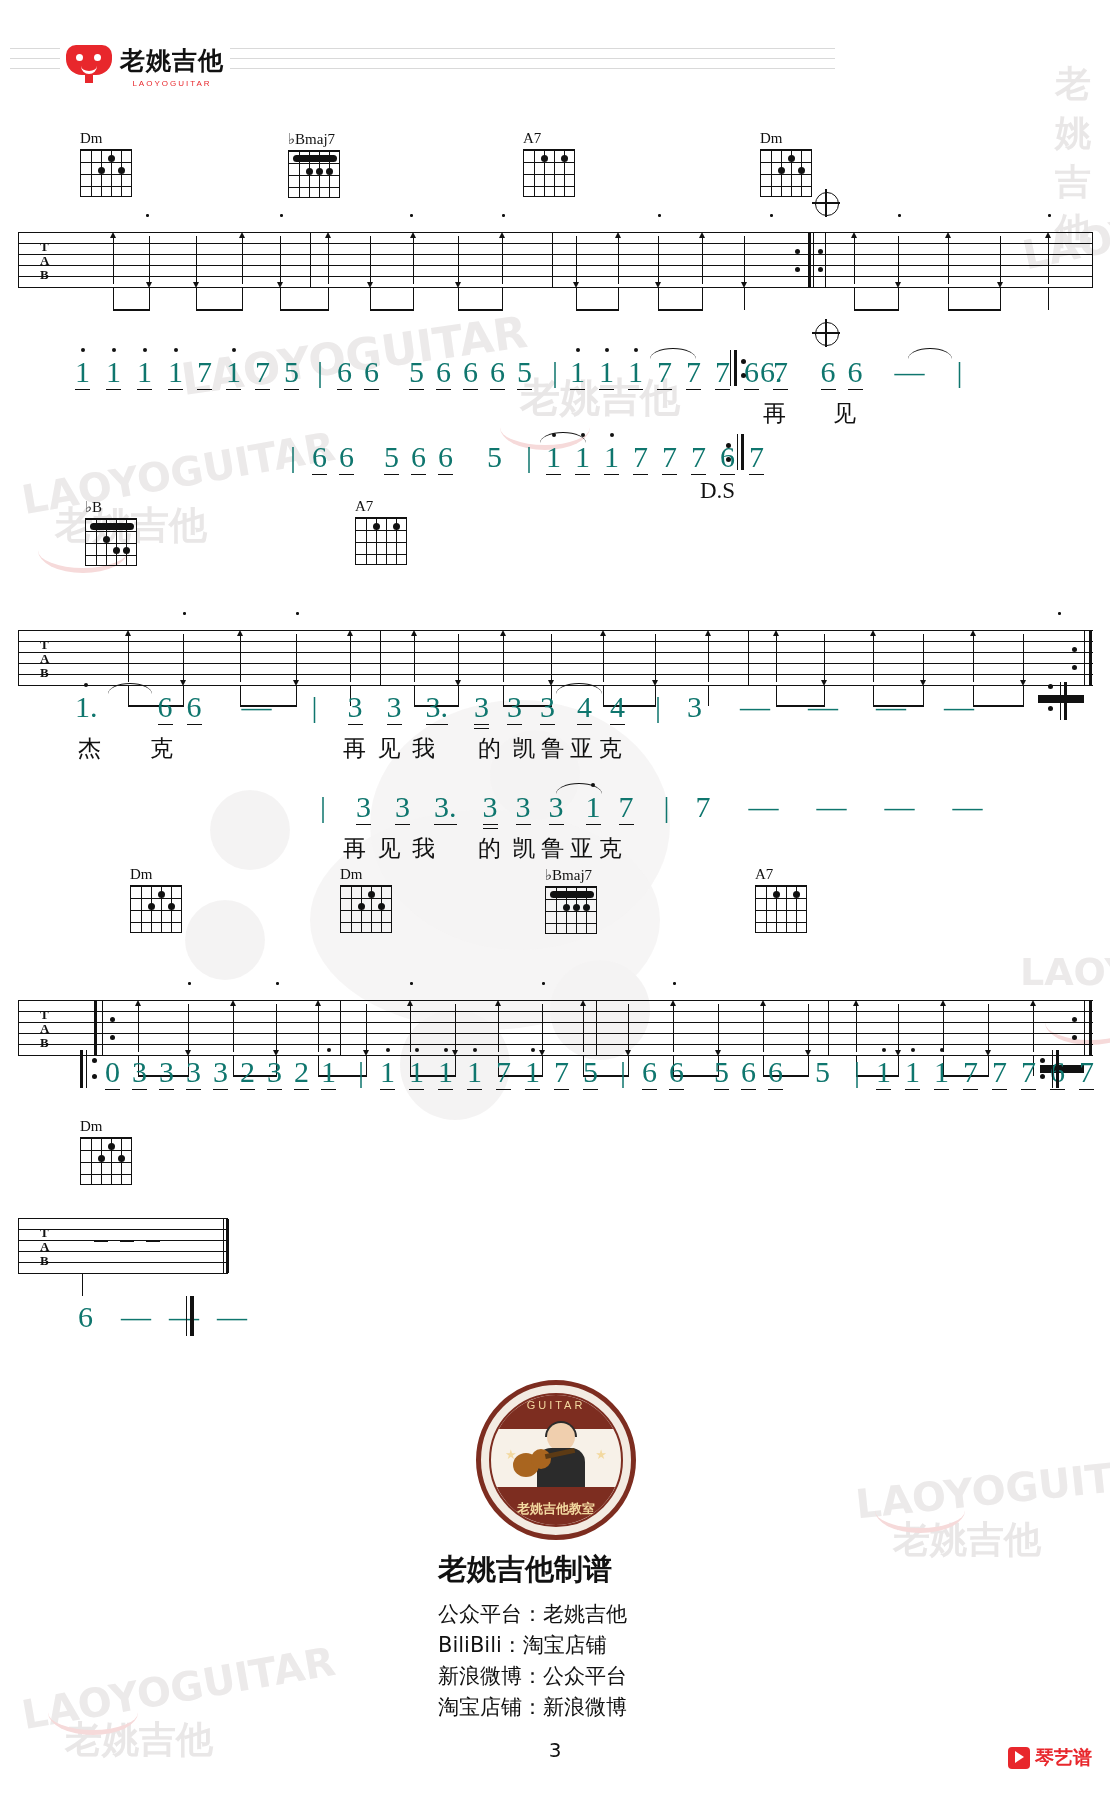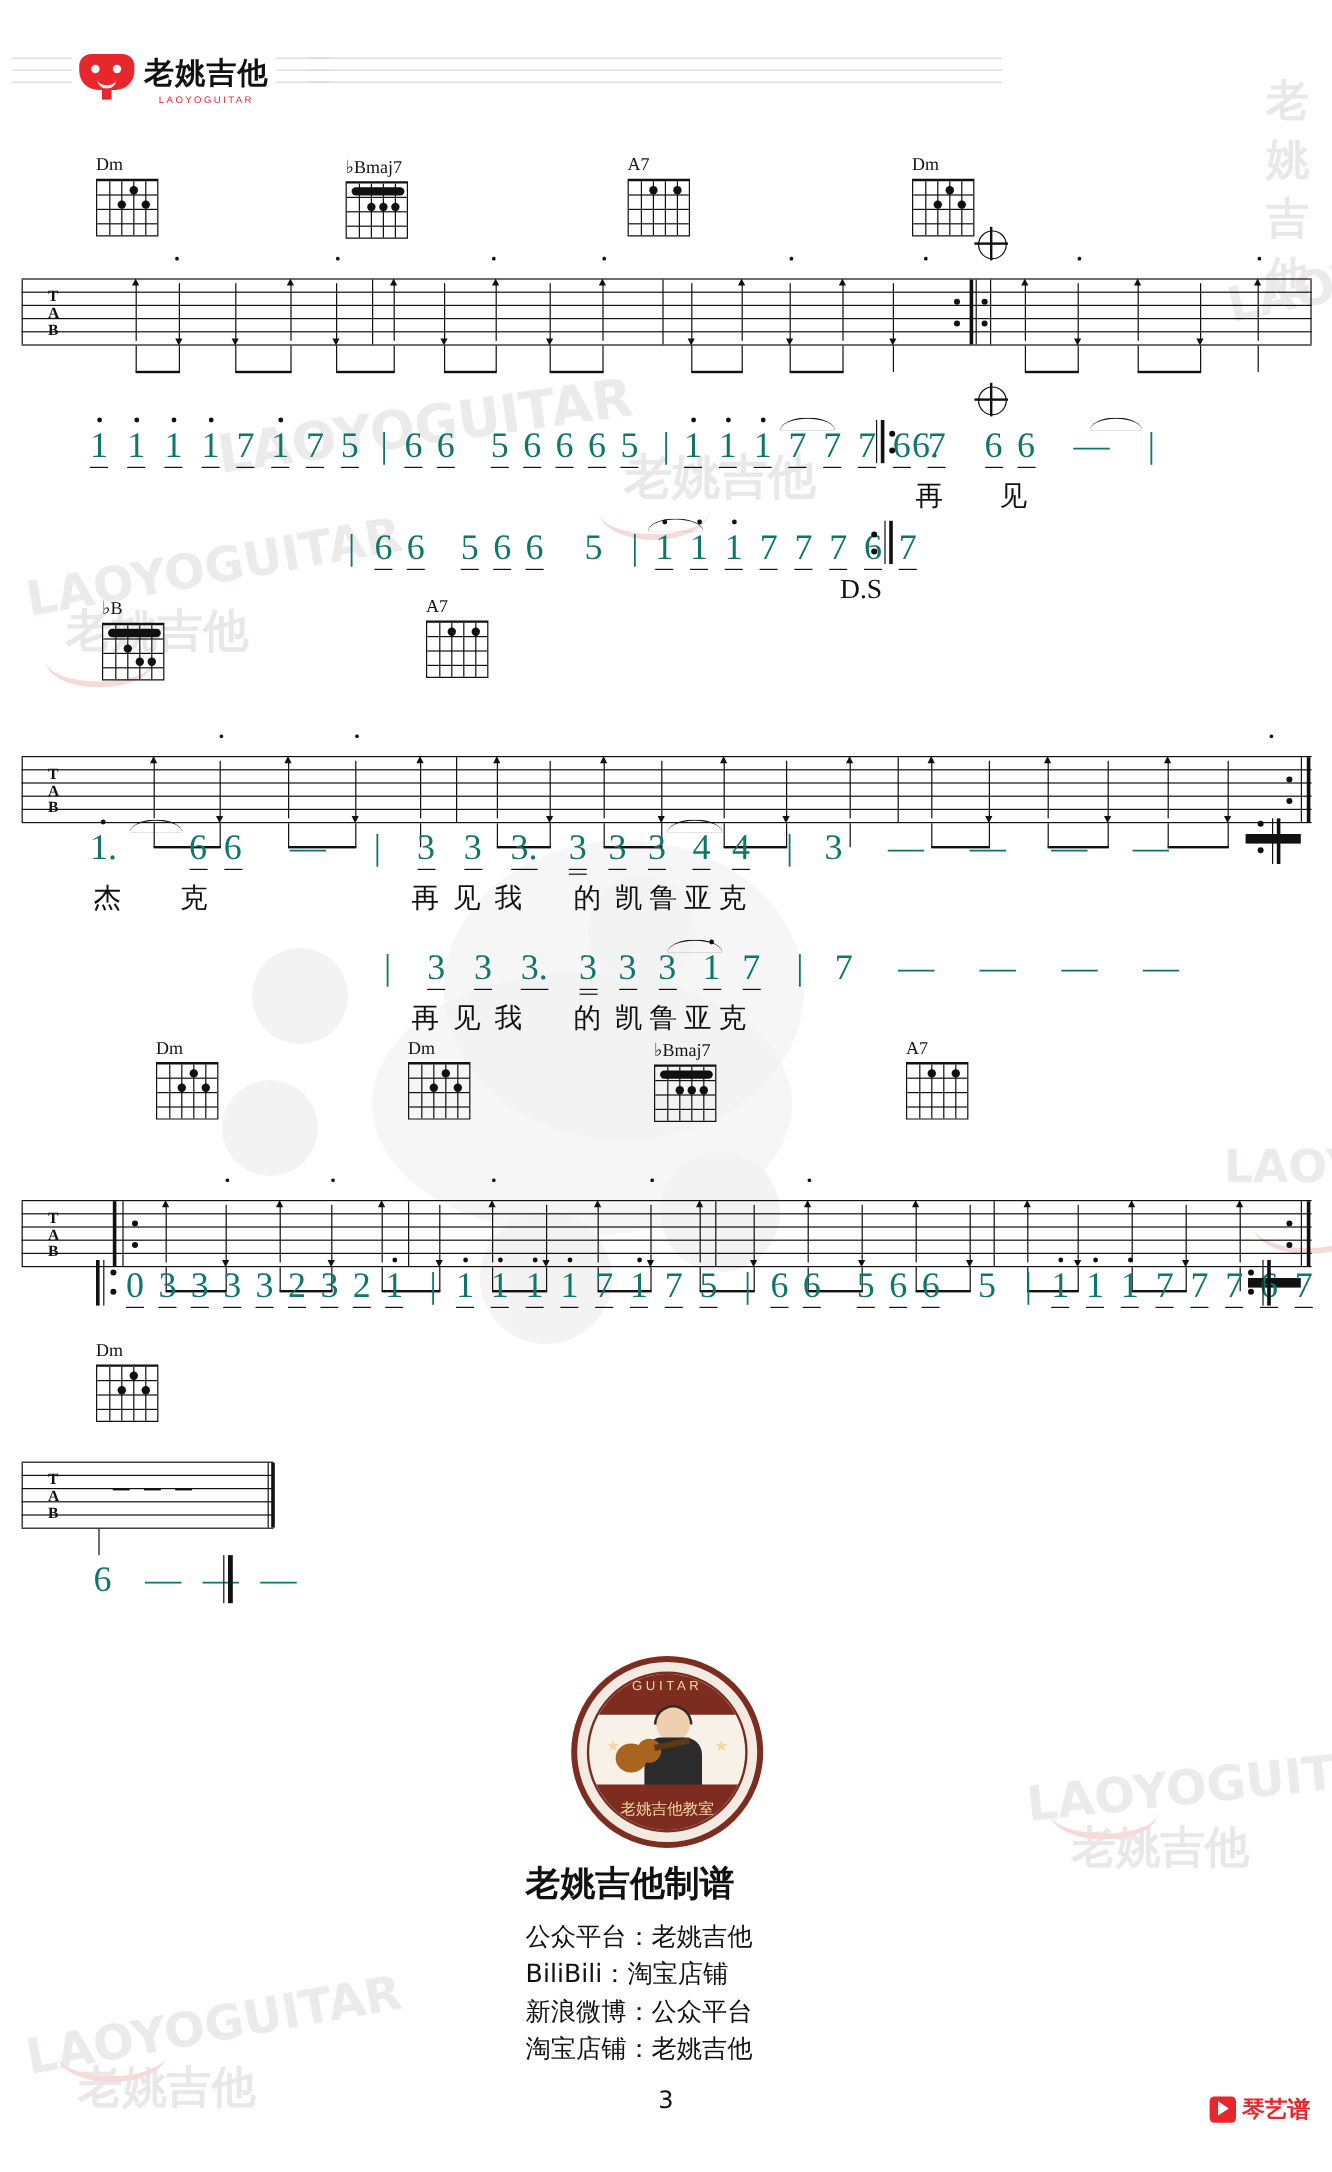--- a/index.html
+++ b/index.html
@@ -79,21 +79,21 @@
   .wm-text{font-family:"DejaVu Sans", sans-serif;font-weight:bold;}
   .wm-cn{font-family:"DejaVu Sans", sans-serif;font-weight:bold;color:#e9e7e7;}
   .wm-swoosh{position:absolute;border-bottom:5px solid #f6dada;border-radius:50%;width:90px;height:40px;}
   .wm-big{position:absolute;left:250px;top:690px;width:520px;height:420px;opacity:.55;}
   .wm-blob{position:absolute;background:#eceaea;border-radius:50%;}
 
   
   .footer-logo{position:absolute;left:476px;top:1380px;width:160px;height:160px;border-radius:50%;background:#f3ebe2;border:5px solid #7d2d20;box-sizing:border-box;}
   .fl-inner{position:absolute;left:8px;top:8px;right:8px;bottom:8px;border-radius:50%;background:#f7f1e8;border:2px solid #7d2d20;box-sizing:border-box;overflow:hidden;}
   .fl-top{position:absolute;left:0;right:0;top:0;height:34px;background:#7d2d20;border-radius:70px 70px 0 0;color:#f3d9a0;font-family:"Liberation Sans", sans-serif;font-size:11px;text-align:center;line-height:20px;letter-spacing:3px;}
-  .fl-bottom{position:absolute;left:0;right:0;bottom:0;height:38px;background:#7d2d20;border-radius:0 0 70px 70px;color:#f3d9a0;font-family:"DejaVu Sans", sans-serif;font-size:13px;text-align:center;line-height:44px;font-weight:normal;margin-top:14px;}
+  .fl-bottom{position:absolute;left:0;right:0;bottom:0;height:38px;background:#7d2d20;border-radius:0 0 70px 70px;color:#f3d9a0;font-family:"DejaVu Sans", sans-serif;font-size:13px;text-align:center;line-height:44px;font-weight:bold;margin-top:14px;}
   .fl-person{position:absolute;left:40px;top:28px;width:60px;height:70px;}
   .fl-person .head{position:absolute;left:16px;top:0;width:28px;height:28px;border-radius:50%;background:#f0cfae;}
   .fl-person .hair{position:absolute;left:14px;top:-2px;width:32px;height:16px;border-radius:16px 16px 0 0;background:#2b2b2b;}
   .fl-person .body{position:absolute;left:6px;top:25px;width:48px;height:42px;border-radius:14px 14px 0 0;background:#2b2b2b;}
   .fl-guitar{position:absolute;left:22px;top:52px;width:62px;height:30px;}
   .fl-guitar .b1{position:absolute;left:0;top:6px;width:26px;height:24px;border-radius:50%;background:#a9651f;}
   .fl-guitar .b2{position:absolute;left:18px;top:2px;width:20px;height:20px;border-radius:50%;background:#a9651f;}
   .fl-guitar .neck{position:absolute;left:32px;top:4px;width:30px;height:5px;background:#5c3a14;transform:rotate(-12deg);}
   .fl-star{position:absolute;color:#f3d9a0;font-size:13px;}
 
@@ -830,21 +830,21 @@
       </div>
       <div class="fl-bottom">老姚吉他教室</div>
     </div>
   </div>
 
   <div class="footer-text">
     <div class="ft-title">老姚吉他制谱</div>
     <div class="ft-line">公众平台：老姚吉他</div>
     <div class="ft-line">BiliBili：淘宝店铺</div>
     <div class="ft-line">新浪微博：公众平台</div>
-    <div class="ft-line">淘宝店铺：老姚吉他</div>
+    <div class="ft-line">淘宝店铺：新浪微博</div>
   </div>
 
   <div class="pagenum">3</div>
 
   <div class="brand">
     <div class="bico"></div>
     <div class="btext">琴艺谱</div>
   </div>
 
 </div>

